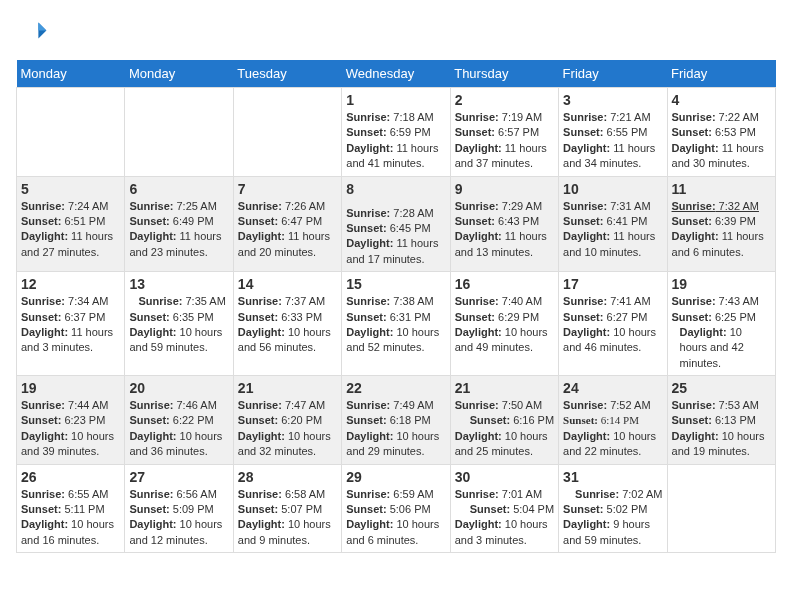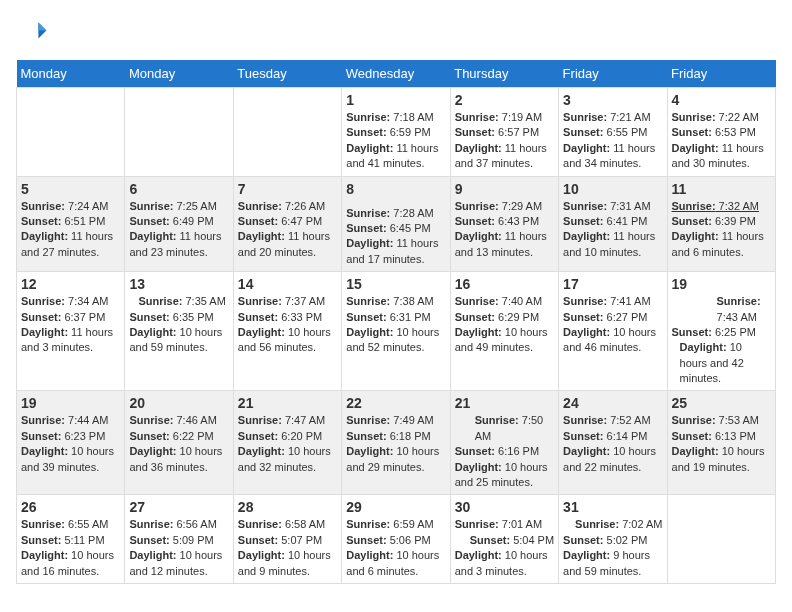--- a/index.html
+++ b/index.html
@@ -213,21 +213,21 @@
           <div style="line-height: 1.4;"><span style="font-weight: bold;">Daylight:</span> 10 hours and 49 minutes.</div>
         </td>
         <td>
           <span class="day-num">17</span>
           <div style="line-height: 1.4;"><span style="font-weight: bold;">Sunrise:</span> 7:41 AM</div>
           <div style="line-height: 1.4;"><span style="font-weight: bold;">Sunset:</span> 6:27 PM</div>
           <div style="line-height: 1.4;"><span style="font-weight: bold;">Daylight:</span> 10 hours and 46 minutes.</div>
         </td>
         <td>
           <span class="day-num">19</span>
-          <div style="line-height: 1.4; margin-left: 45px;"><span style="font-weight: bold;">Sunrise:</span> 7:43 AM</div>
+          <div style="line-height: 1.4;"><span style="font-weight: bold;">Sunrise:</span> 7:43 AM</div>
           <div style="line-height: 1.4;"><span style="font-weight: bold;">Sunset:</span> 6:25 PM</div>
           <div style="line-height: 1.4; margin-left: 8px;"><span style="font-weight: bold;">Daylight:</span> 10 hours and 42 minutes.</div>
         </td>
       </tr>
       <tr class="row-shaded">
         <td>
           <span class="day-num">19</span>
           <div style="line-height: 1.4;"><span style="font-weight: bold;">Sunrise:</span> 7:44 AM</div>
           <div style="line-height: 1.4;"><span style="font-weight: bold;">Sunset:</span> 6:23 PM</div>
           <div style="line-height: 1.4;"><span style="font-weight: bold;">Daylight:</span> 10 hours and 39 minutes.</div>
@@ -245,28 +245,28 @@
           <div style="line-height: 1.4;"><span style="font-weight: bold;">Daylight:</span> 10 hours and 32 minutes.</div>
         </td>
         <td>
           <span class="day-num">22</span>
           <div style="line-height: 1.4;"><span style="font-weight: bold;">Sunrise:</span> 7:49 AM</div>
           <div style="line-height: 1.4;"><span style="font-weight: bold;">Sunset:</span> 6:18 PM</div>
           <div style="line-height: 1.4;"><span style="font-weight: bold;">Daylight:</span> 10 hours and 29 minutes.</div>
         </td>
         <td>
           <span class="day-num">21</span>
-          <div style="line-height: 1.4; margin-left: 20px;"><span style="font-weight: bold;">Sunrise:</span> 7:50 AM</div>
-          <div style="line-height: 1.4;"><span style="font-weight: bold;">Sunset:</span> 6:16 PM</div>
+          <div style="line-height: 1.4;"><span style="font-weight: bold;">Sunrise:</span> 7:50 AM</div>
+          <div style="line-height: 1.4; text-align: right;"><span style="font-weight: bold;">Sunset:</span> 6:16 PM</div>
           <div style="line-height: 1.4;"><span style="font-weight: bold;">Daylight:</span> 10 hours and 25 minutes.</div>
         </td>
         <td>
           <span class="day-num">24</span>
           <div style="line-height: 1.4;"><span style="font-weight: bold;">Sunrise:</span> 7:52 AM</div>
-          <div style="line-height: 1.4;"><span style="font-weight: bold;">Sunset:</span> 6:14 PM</div>
+          <div style="line-height: 1.4; font-family: Liberation Serif, serif;"><span style="font-weight: bold;">Sunset:</span> 6:14 PM</div>
           <div style="line-height: 1.4;"><span style="font-weight: bold;">Daylight:</span> 10 hours and 22 minutes.</div>
         </td>
         <td>
           <span class="day-num">25</span>
           <div style="line-height: 1.4;"><span style="font-weight: bold;">Sunrise:</span> 7:53 AM</div>
           <div style="line-height: 1.4;"><span style="font-weight: bold;">Sunset:</span> 6:13 PM</div>
           <div style="line-height: 1.4;"><span style="font-weight: bold;">Daylight:</span> 10 hours and 19 minutes.</div>
         </td>
       </tr>
       <tr class="row-white">

